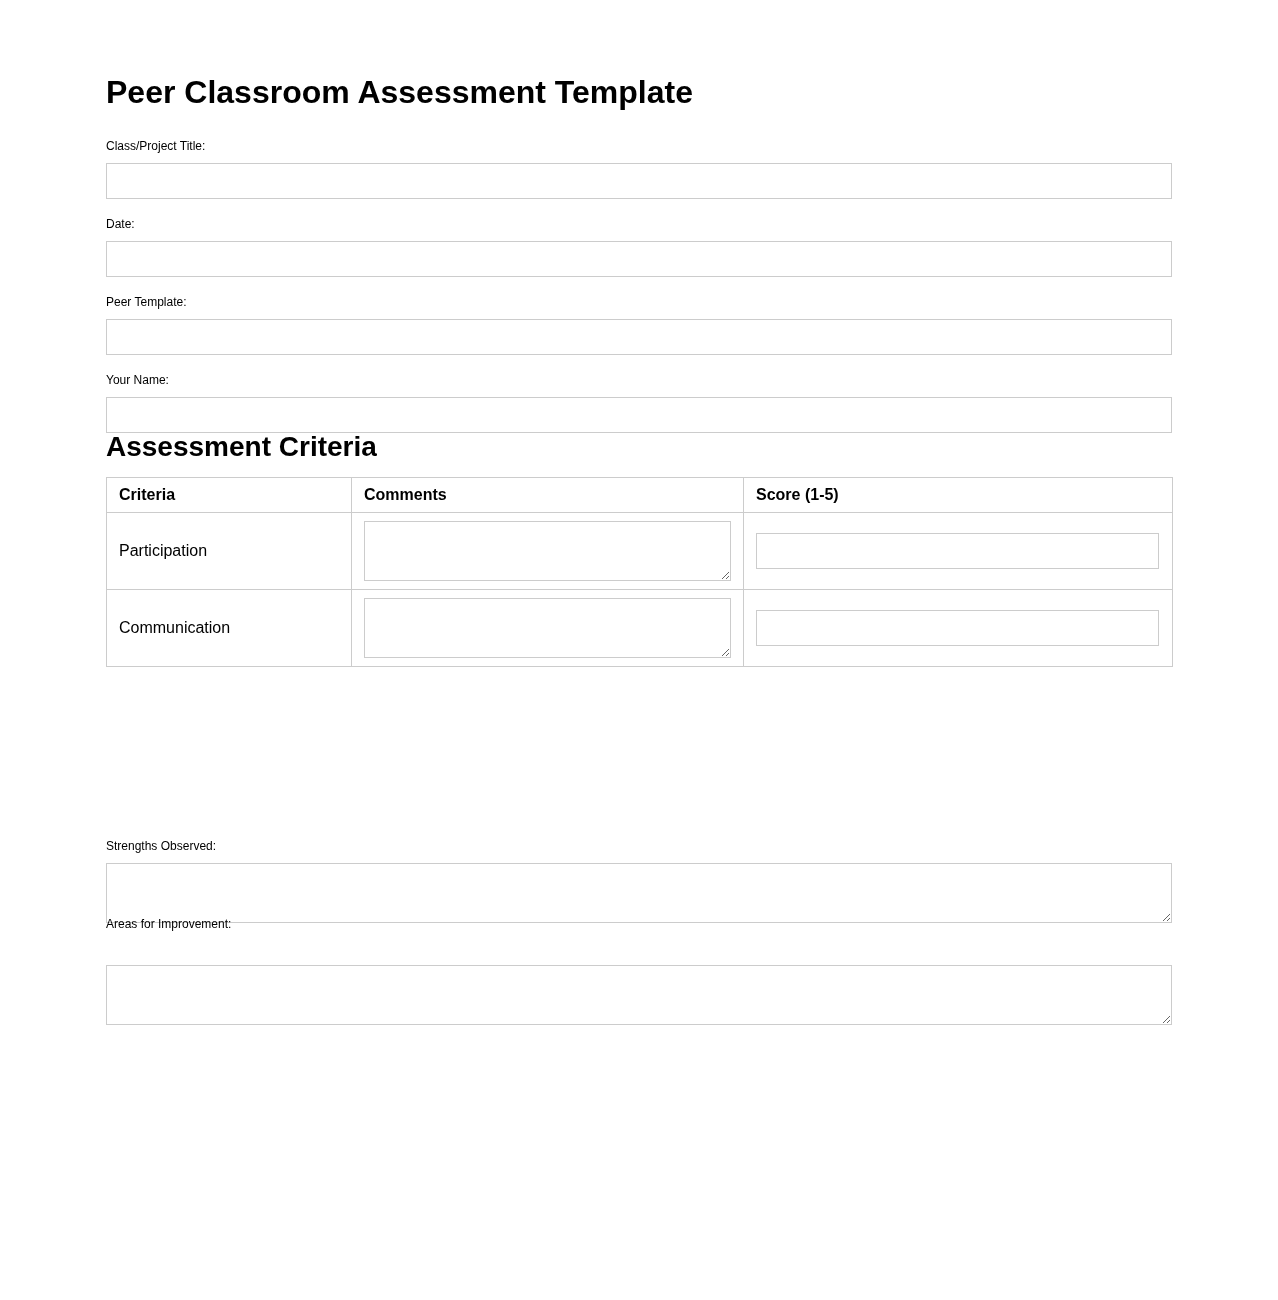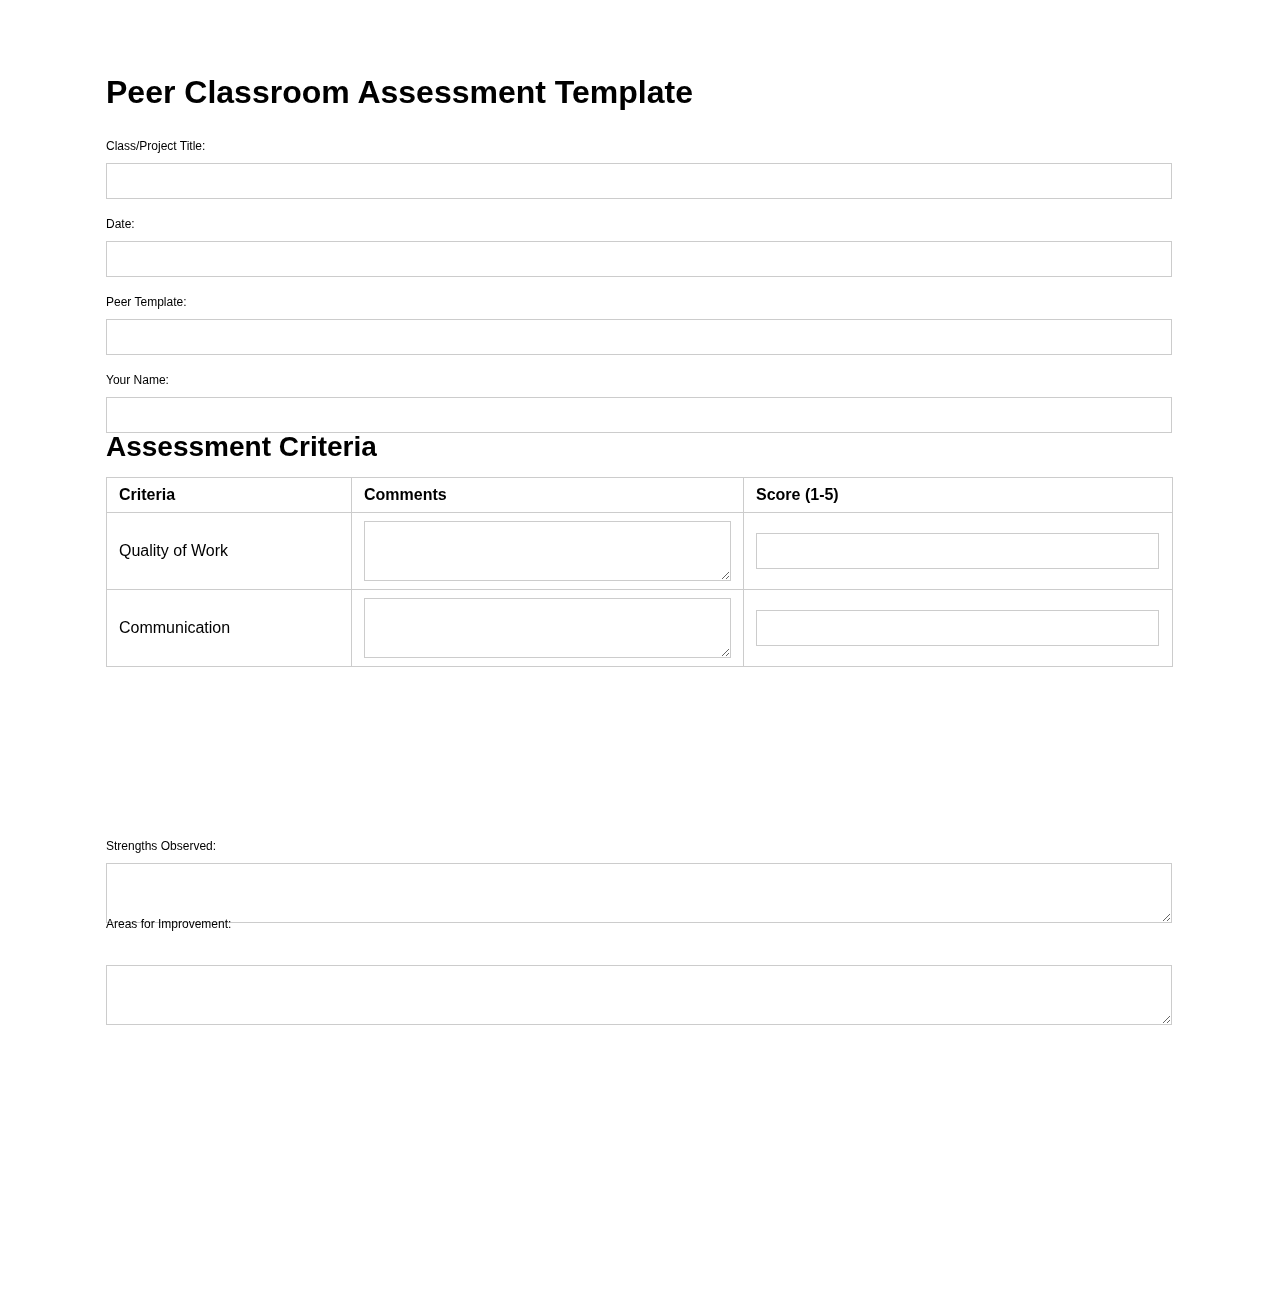--- a/index.html
+++ b/index.html
@@ -135,21 +135,21 @@
       </colgroup>
     <thead>
       <tr>
         <th>Criteria</th>
         <th>Comments</th>
         <th>Score (1-5)</th>
       </tr>
     </thead>
     <tbody>
       <tr>
-        <td>Quality of Work</td>
+        <td>Participation</td>
         <td>
             <textarea class="cell-area" style=""></textarea>
           </td>
         <td>
             <input class="cell-input" type="text" value="" style="">
           </td>
       </tr>
       <tr>
         <td>Communication</td>
         <td>

